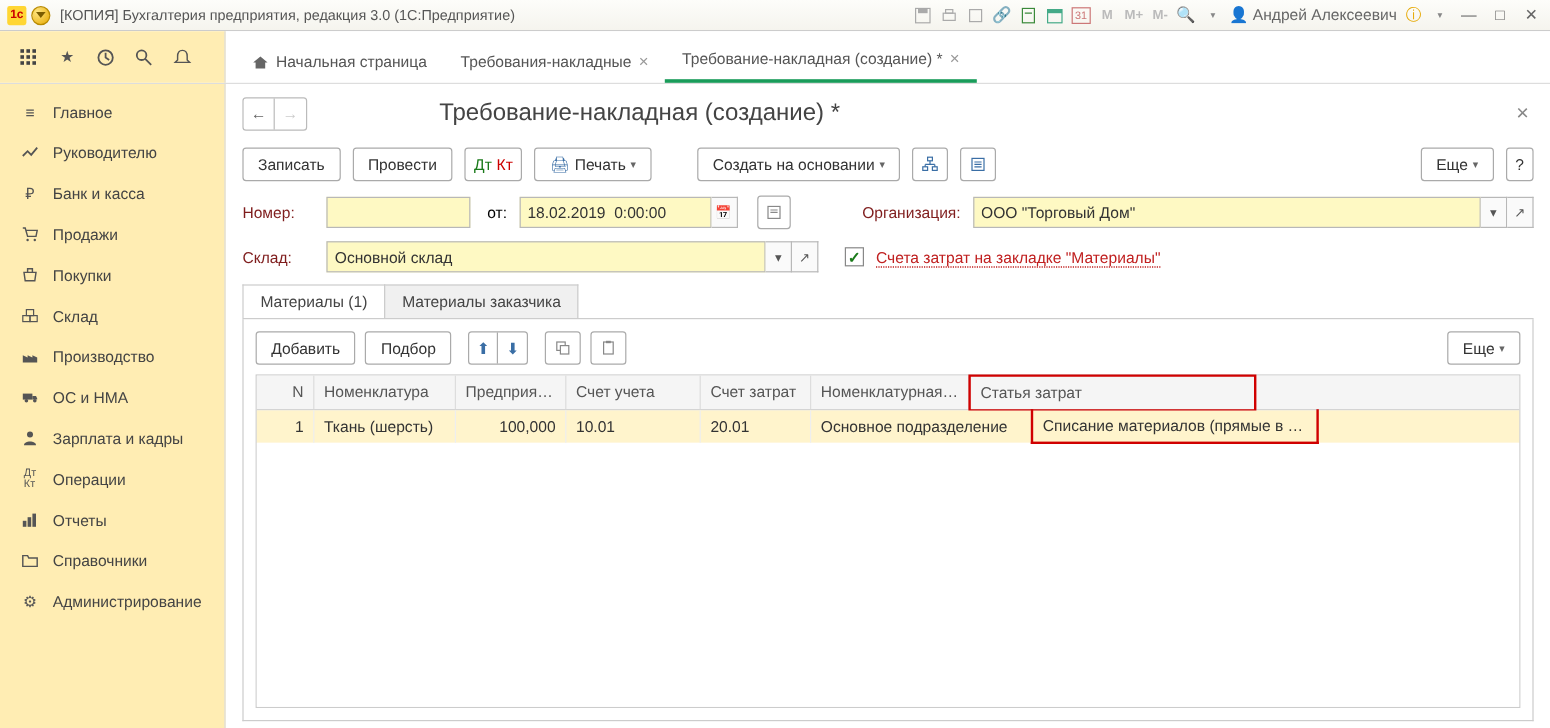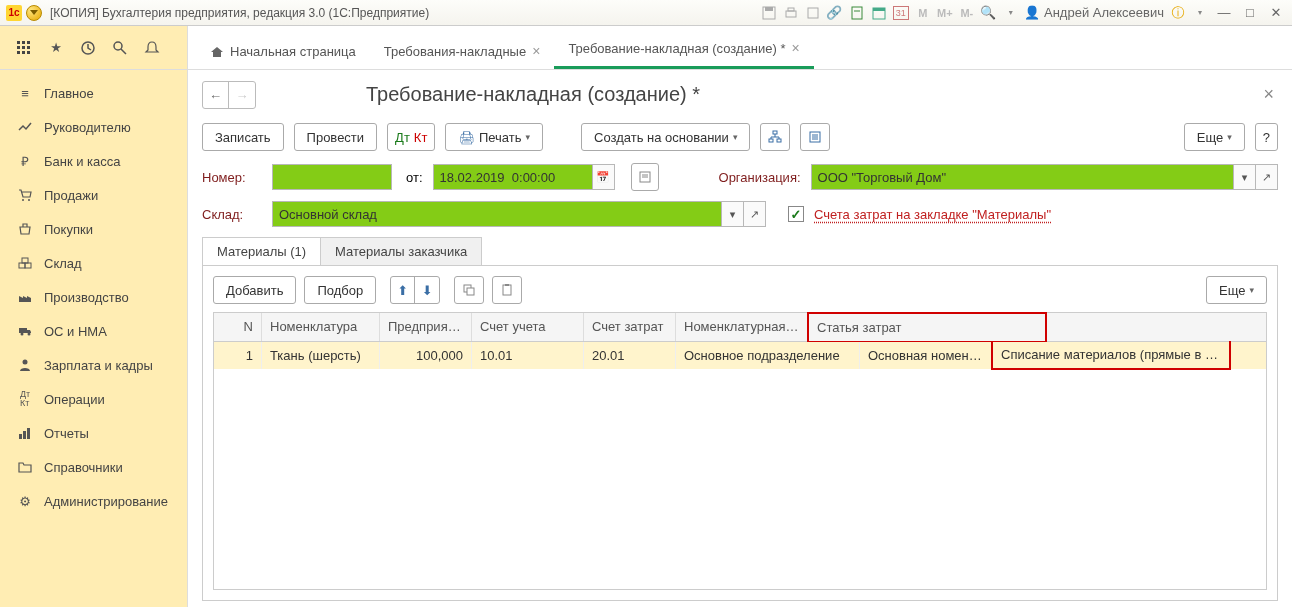--- a/index.html
+++ b/index.html
@@ -50,21 +50,21 @@
 .action-bar { display:flex; align-items:center; gap:10px; margin-bottom:12px;}
 .btn { border:1px solid #aaa; background:#fff; border-radius:3px; padding:5px 12px; cursor:pointer; color:#333; height:28px; display:flex; align-items:center; gap:4px;}
 .btn.primary { background:#ffdb4d; border-color:#d4a500; font-weight:bold;}
 .btn.icon-only { padding:5px 7px;}
 .btn .dd-arrow { font-size:9px; color:#666;}
 
 
 .form-row { display:flex; align-items:center; gap:10px; margin-bottom:10px;}
 .form-label { color:#7f1d1d; min-width:60px;}
 .input-group { display:flex;}
-.input { border:1px solid #b8b8b8; height:26px; padding:0 6px; background:#84cc16; color:#333;}
+.input { border:1px solid #b8b8b8; height:26px; padding:0 6px; background:#fef9c3; color:#333;}
 .input-btn { width:22px; height:26px; border:1px solid #b8b8b8; border-left:none; background:#fafafa; display:flex; align-items:center; justify-content:center; cursor:pointer; color:#555; font-size:11px;}
 .checkbox { width:16px; height:16px; border:1px solid #888; display:flex; align-items:center; justify-content:center; background:#fff;}
 .checkbox.checked::after { content:"✓"; color:#1a7a1a; font-weight:bold; font-size:13px;}
 .red-link { color:#c02020; text-decoration:underline dotted; text-underline-offset:3px;}
 
 
 .subtabs { display:flex; border-bottom:1px solid #ccc;}
 .subtab { padding:6px 14px; border:1px solid #ccc; border-bottom:none; background:#f0f0f0; cursor:pointer; color:#444; margin-right:-1px;}
 .subtab.active { background:#fff; position:relative; z-index:1;}
 .subtab-content { border:1px solid #ccc; border-top:none; padding:10px;}
@@ -385,21 +385,21 @@
       <span class="form-label" style="margin-left:50px;">Организация:</span>
       <div class="input-group" style="flex:1;">
         <input class="input" style="flex: 1 1 0%;" value="ООО &quot;Торговый Дом&quot;">
         <div class="input-btn">▾</div>
         <div class="input-btn">↗</div>
       </div>
     </div>
 
     <div class="form-row">
       <span class="form-label">Склад:</span>
-      <div class="input-group" style="width:494px;">
+      <div class="input-group" style="width:410px;">
         <input class="input" style="flex: 1 1 0%;" value="Основной склад">
         <div class="input-btn">▾</div>
         <div class="input-btn">↗</div>
       </div>
       <div class="checkbox checked" style="margin-left:12px;"></div>
       <span class="red-link">Счета затрат на закладке "Материалы"</span>
     </div>
 
     <div class="subtabs">
       <div class="subtab active"><span>Материалы (1)</span></div>
@@ -446,21 +446,20 @@
           <div class="gh col-ng">Номенклатурная г...</div>
           <div class="gh col-st red-cell-header">Статья затрат</div>
         </div>
         <div class="grid-row">
           <div class="gc col-n">1</div>
           <div class="gc col-nom">Ткань (шерсть)</div>
           <div class="gc col-qty">100,000</div>
           <div class="gc col-a1">10.01</div>
           <div class="gc col-a2">20.01</div>
           <div class="gc col-sub">Основное подразделение</div>
-          <div class="gc col-ng">Основная номенк...</div>
           <div class="gc col-st red-cell-body">Списание материалов (прямые в НУ)</div>
         </div>
         <div class="grid-body-space"></div>
       </div>
     </div>
 
     <div class="comment-row">
       
       
     </div>

